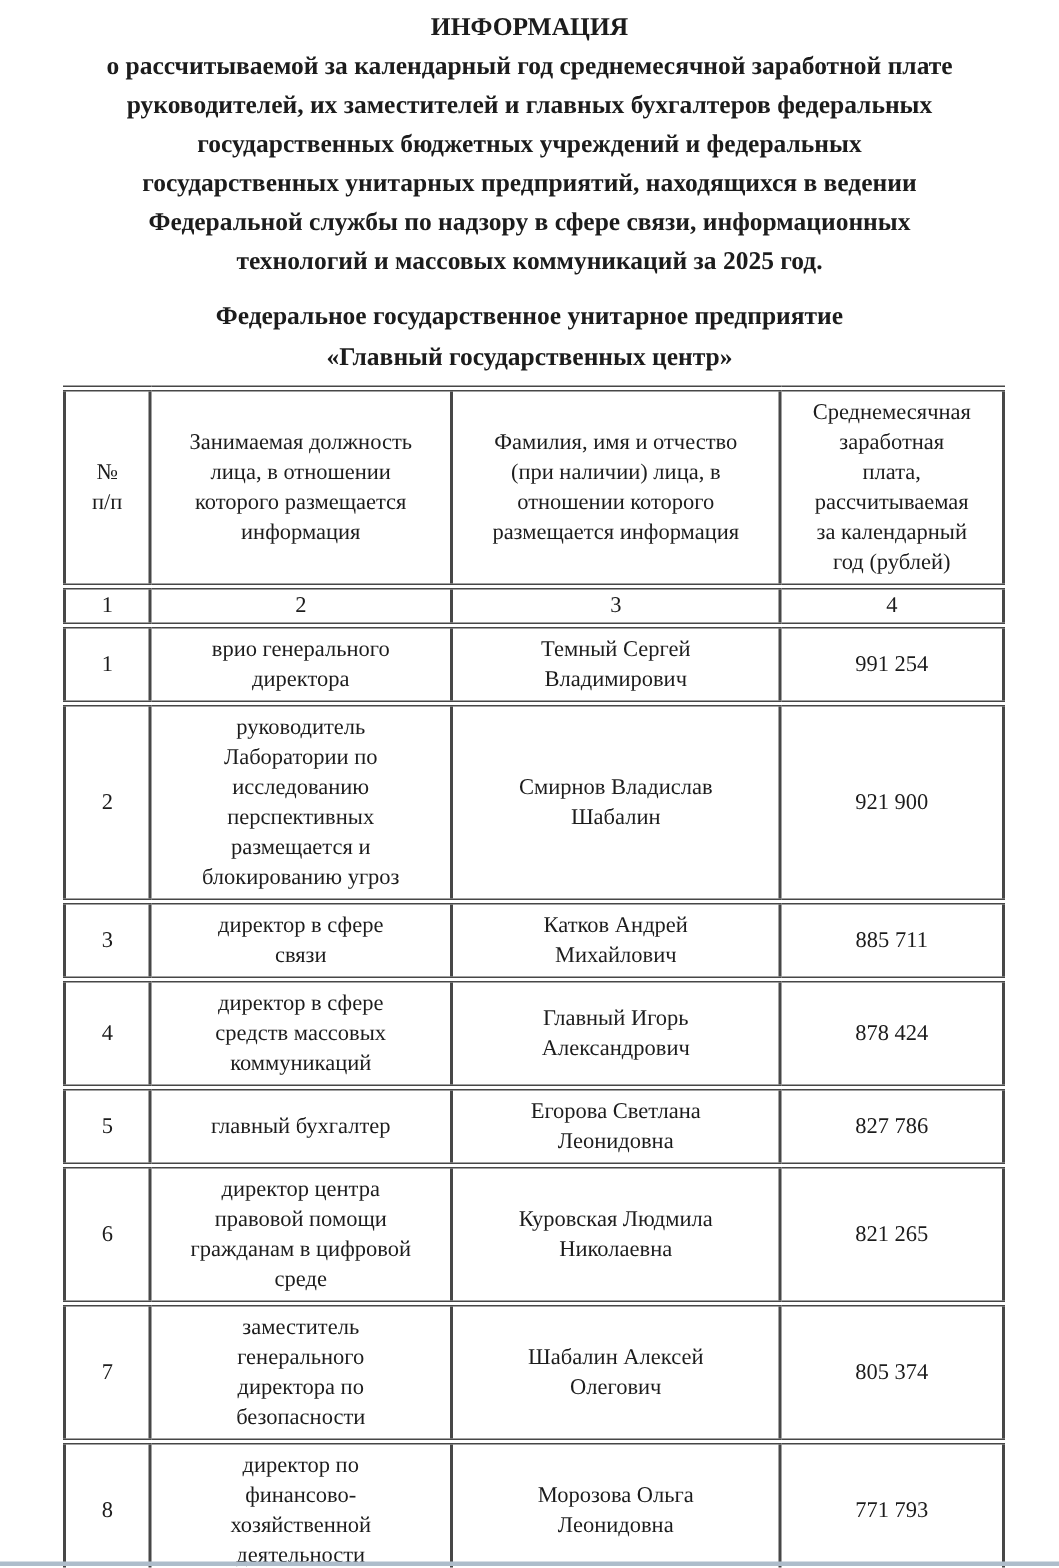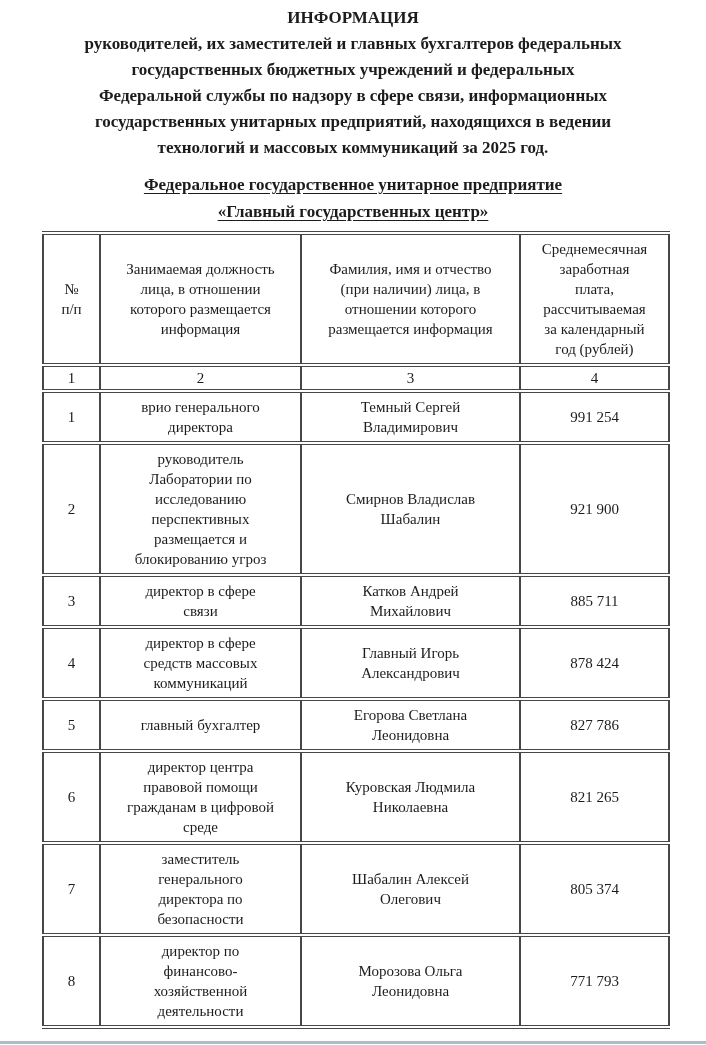--- a/index.html
+++ b/index.html
@@ -31,21 +31,20 @@
   }
   .org-block {
     width: 664px;
     margin: 10px auto 0 auto;
     text-align: center;
     font-weight: bold;
     font-size: 17px;
     line-height: 27px;
   }
   .org-line {
-    text-decoration: underline;
     text-underline-offset: 3px;
   }
   table.salary-table {
     border-collapse: collapse;
     table-layout: fixed;
     width: 626px;
     margin: 6px 0 0 42px;
   }
   table.salary-table td {
     border-left: 2px solid #474747;
@@ -77,24 +76,25 @@
     background: #aebdcb;
   }
 </style>
 </head>
 <body>
 
 <div class="doc">
 
   <div class="title-block">
     <div class="title-line">ИНФОРМАЦИЯ</div>
+    <div class="title-line">о рассчитываемой за календарный год среднемесячной заработной плате</div>
     <div class="title-line">руководителей, их заместителей и главных бухгалтеров федеральных</div>
     <div class="title-line">государственных бюджетных учреждений и федеральных</div>
+    <div class="title-line">государственных унитарных предприятий, находящихся в ведении</div>
     <div class="title-line">Федеральной службы по надзору в сфере связи, информационных</div>
-    <div class="title-line">государственных унитарных предприятий, находящихся в ведении</div>
     <div class="title-line">технологий и массовых коммуникаций за 2025 год.</div>
   </div>
 
   <div class="org-block">
     <div><span class="org-line">Федеральное государственное унитарное предприятие</span></div>
     <div><span class="org-line">«Главный государственных центр»</span></div>
   </div>
 
   <table class="salary-table">
     <colgroup>

